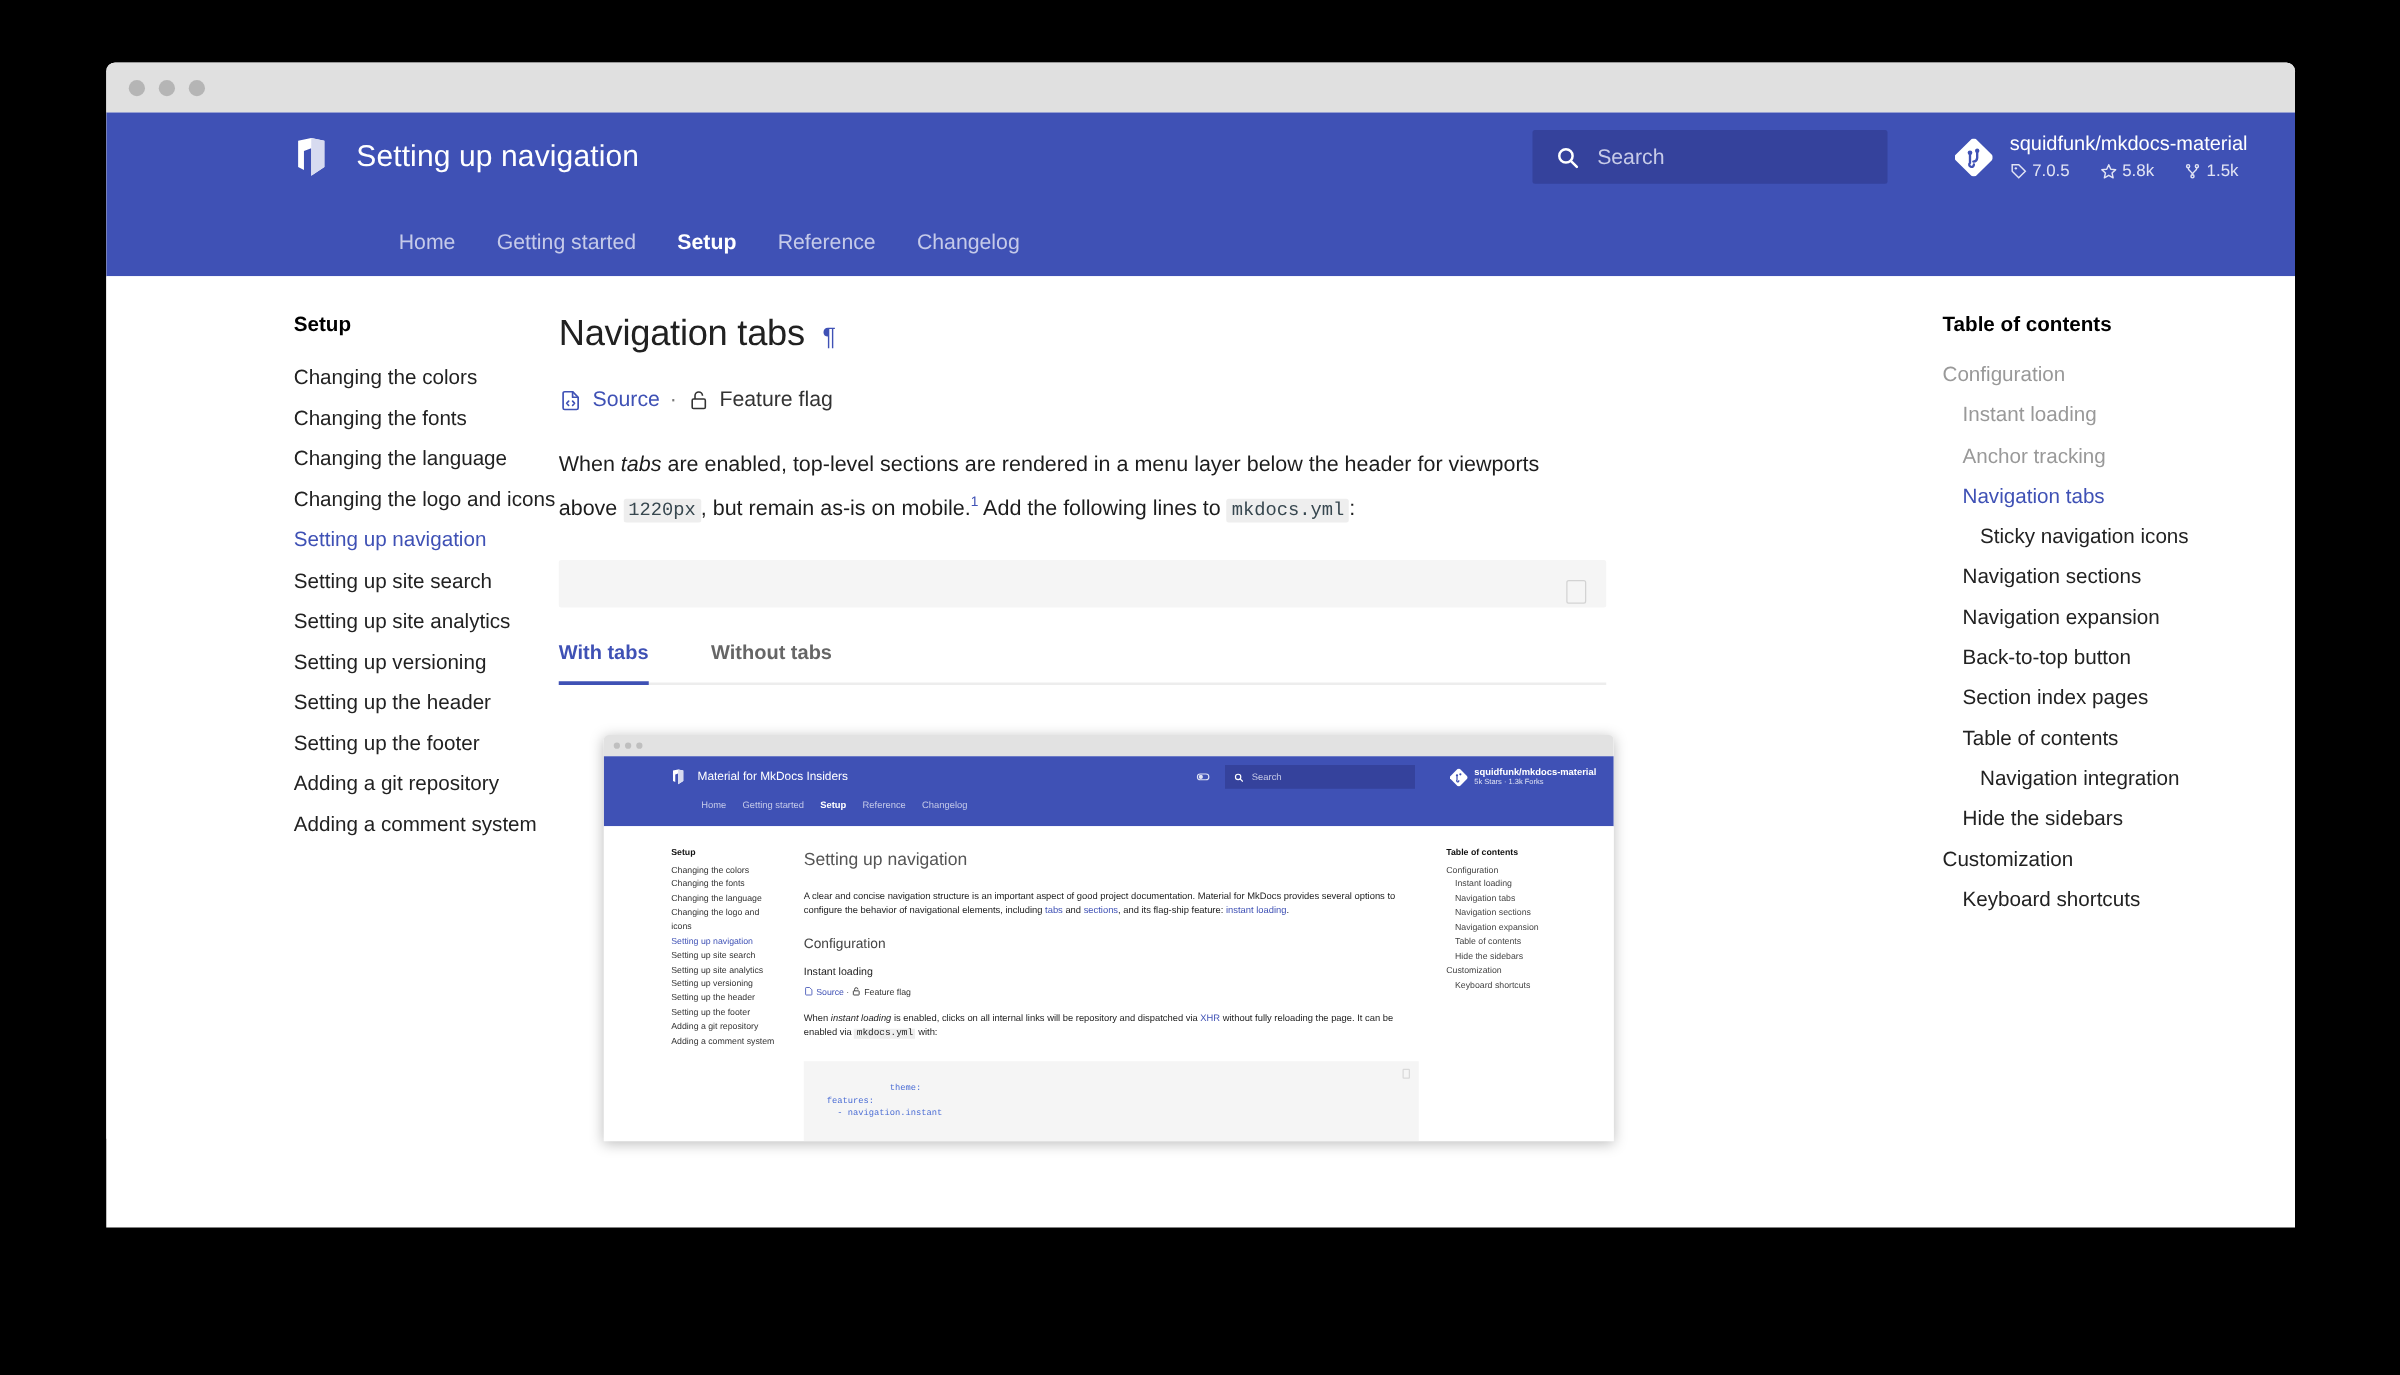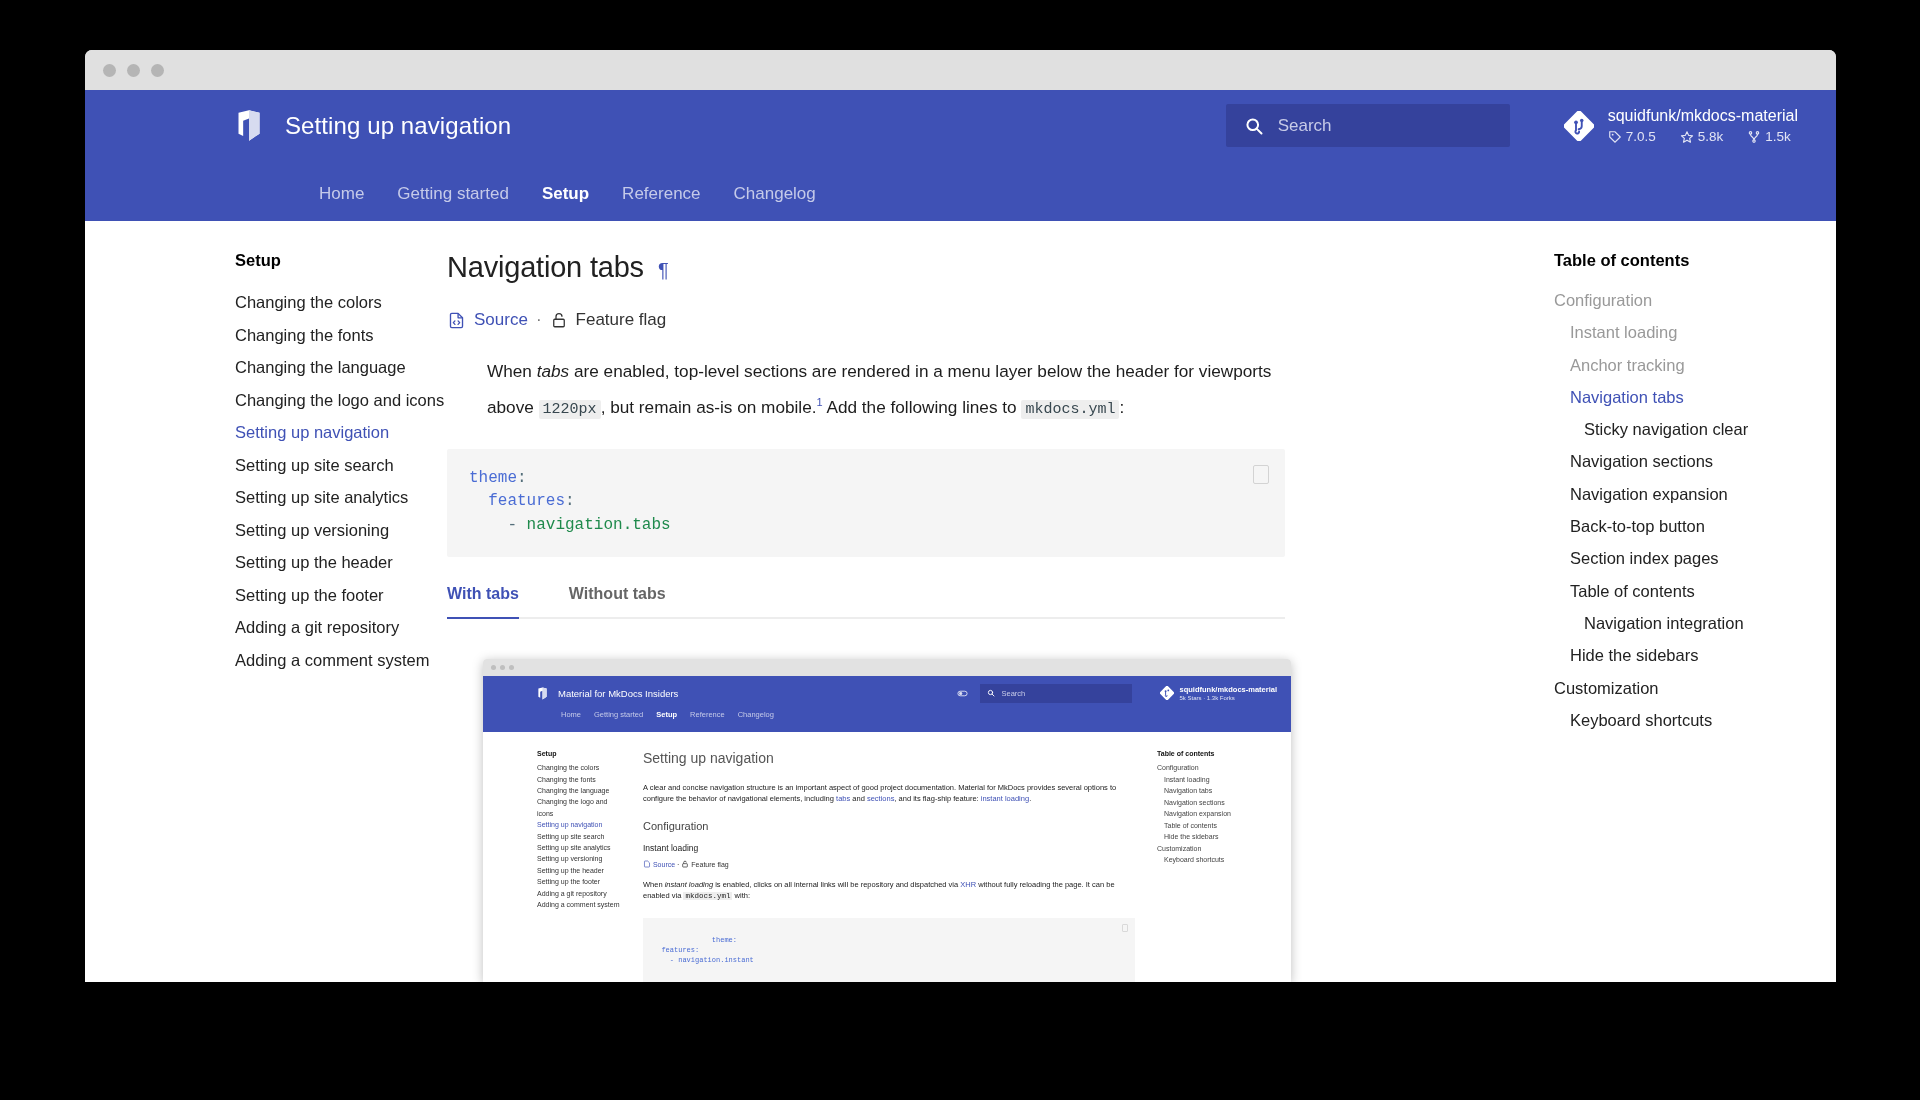--- a/index.html
+++ b/index.html
@@ -150,21 +150,20 @@
   }
   .meta-link { color: #3f51b5; cursor: pointer; }
   .meta-sep { color: #777; }
 
   p.doc-p {
     font-size: 17.2px;
     line-height: 31px;
     color: #1d1d1d;
     max-width: 800px;
     margin-bottom: 24px;
-    margin-left: 40px;
   }
   code.inline {
     font-family: "Liberation Mono", monospace;
     font-size: 15px;
     background: #eeeeee;
     padding: 1px 4px;
     border-radius: 2px;
     color: #37474f;
   }
   sup.fn { color: #3f51b5; font-size: 11px; cursor: pointer; }
@@ -429,24 +428,20 @@
         </span>
         <span>Feature flag</span>
       </div>
 
       <p class="doc-p">
         <span>When </span><em>tabs</em><span> are enabled, top-level sections are rendered in a menu layer below the header for viewports above </span><code class="inline">1220px</code><span>, but remain as-is on mobile.</span><sup class="fn">1</sup><span> Add the following lines to </span><code class="inline">mkdocs.yml</code><span>:</span>
       </p>
 
       <div class="codeblock">
         <div class="copy-btn"></div>
-        <pre id="codeblock-pre"><span class="tok-key">theme</span><span class="tok-punc">:</span>
-  <span class="tok-key">features</span><span class="tok-punc">:</span>
-    <span class="tok-punc">- </span><span class="tok-str">navigation.tabs</span>
-</pre>
       </div>
 
       <div class="tabset">
         <div class="tabset-bar" id="tabset-bar">
             <div class="tabset-tab active">With tabs</div>
             <div class="tabset-tab">Without tabs</div>
           </div>
       </div>
 
       <div class="shot">
@@ -574,21 +569,21 @@
       </div>
     </div>
 
     <div class="col-right">
       <div class="toc-title">Table of contents</div>
       <div id="toc-list">
           <div class="toc-item lvl1 dim">Configuration</div>
           <div class="toc-item lvl2 dim">Instant loading</div>
           <div class="toc-item lvl2 dim">Anchor tracking</div>
           <div class="toc-item lvl2 active">Navigation tabs</div>
-          <div class="toc-item lvl3">Sticky navigation clear</div>
+          <div class="toc-item lvl3">Sticky navigation icons</div>
           <div class="toc-item lvl2">Navigation sections</div>
           <div class="toc-item lvl2">Navigation expansion</div>
           <div class="toc-item lvl2">Back-to-top button</div>
           <div class="toc-item lvl2">Section index pages</div>
           <div class="toc-item lvl2">Table of contents</div>
           <div class="toc-item lvl3">Navigation integration</div>
           <div class="toc-item lvl2">Hide the sidebars</div>
           <div class="toc-item lvl1">Customization</div>
           <div class="toc-item lvl2">Keyboard shortcuts</div>
         </div>

